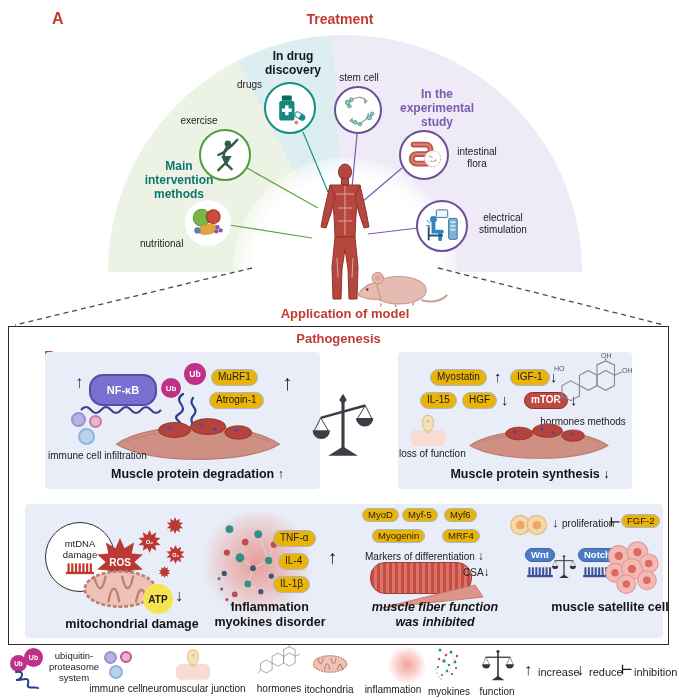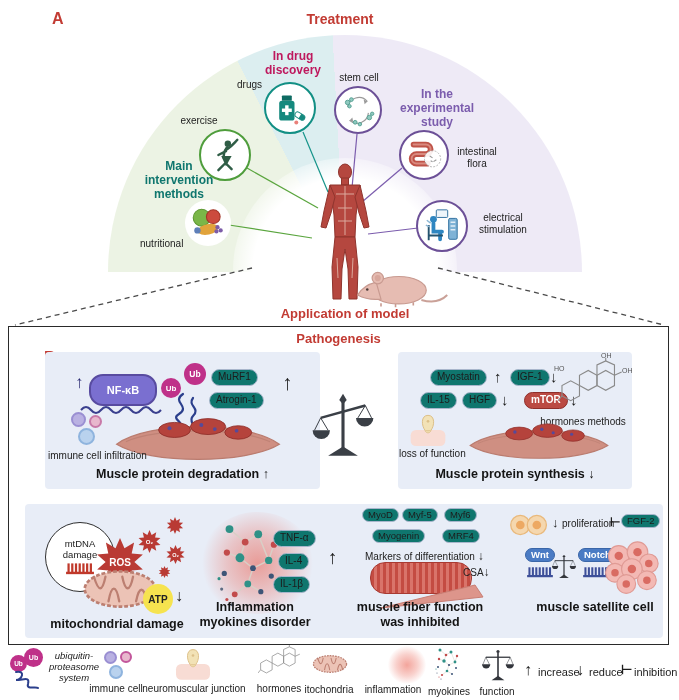--- a/index.html
+++ b/index.html
@@ -3,25 +3,25 @@
 <meta charset="utf-8">
 <style>
   html,body{margin:0;padding:0;background:#fff;font-family:"Liberation Sans",sans-serif;}
   #stage{position:relative;width:679px;height:700px;background:#fff;overflow:hidden;}
   .abs{position:absolute;}
   .red{color:#c23b33;font-weight:bold;}
   .gtitle{position:absolute;font-weight:bold;font-size:12px;text-align:center;line-height:1.15;}
   .lbl{position:absolute;font-size:10px;color:#222;line-height:1.15;}
   .ring{position:absolute;border-radius:50%;background:#fff;display:flex;align-items:center;justify-content:center;box-sizing:border-box;}
   .bbox{position:absolute;background:#e8edf7;border-radius:4px;}
-  .pill{position:absolute;background:#0f766e;border:1px solid #a9b6cc;border-radius:9px;padding:1px 6px;font-size:10px;color:#1c1c1c;white-space:nowrap;line-height:1.25;}
+  .pill{position:absolute;background:#eab308;border:1px solid #a9b6cc;border-radius:9px;padding:1px 6px;font-size:10px;color:#1c1c1c;white-space:nowrap;line-height:1.25;}
   .pill.sm{font-size:9.5px;padding:0px 5px;}
   .bluepill{background:#4a7bc4;color:#fff;border:1px solid #3a66a8;font-weight:bold;}
   .redpill{background:#bb4a43;color:#fff;border:1.5px solid #8f2e2a;font-weight:bold;}
-  .cap{position:absolute;font-weight:bold;font-size:12.5px;color:#141414;text-align:center;line-height:1.2;}
+  .cap{position:absolute;font-weight:bold;font-size:12.5px;color:#141414;text-align:center;line-height:1.2;padding-left:15px;}
   .arrow{position:absolute;font-weight:bold;color:#1d1d1d;line-height:1;}
   .circ{position:absolute;border-radius:50%;box-sizing:border-box;}
   .glow{background:radial-gradient(circle, rgba(233,90,74,0.55) 0%, rgba(233,90,74,0.28) 40%, rgba(233,90,74,0) 72%);}
   .ubc{position:absolute;border-radius:50%;background:#bf3189;color:#fff;font-weight:bold;display:flex;align-items:center;justify-content:center;}
   .fiberband{position:absolute;border-radius:15px;border:1px solid #a83a32;
     background:repeating-linear-gradient(90deg,#c44c42 0 3px,#d9746a 3px 6px);}
   .starwrap{position:absolute;display:flex;align-items:center;justify-content:center;color:#b93a34;}
   .starwrap svg{position:absolute;left:0;top:0;width:100%;height:100%;}
   .starwrap span{position:relative;color:#fff;font-weight:bold;}
 </style>
@@ -135,21 +135,21 @@
     <line x1="312" y1="238" x2="229" y2="225" stroke="#5aa53e" stroke-width="1.2"></line>
     <line x1="328" y1="192" x2="303" y2="132" stroke="#16948a" stroke-width="1.2"></line>
     <line x1="352" y1="188" x2="357" y2="134" stroke="#7b5cad" stroke-width="1.2"></line>
     <line x1="362" y1="202" x2="402" y2="168" stroke="#7b5cad" stroke-width="1.2"></line>
     <line x1="368" y1="234" x2="418" y2="228" stroke="#7b5cad" stroke-width="1.2"></line>
     <line x1="252" y1="268" x2="15" y2="325" stroke="#4a4a4a" stroke-width="1.3" stroke-dasharray="5,4"></line>
     <line x1="438" y1="268" x2="664" y2="325" stroke="#4a4a4a" stroke-width="1.3" stroke-dasharray="5,4"></line>
   </svg>
 
   <div class="gtitle" style="left:139px;top:160px;width:80px;color:#0f766e;">Main intervention methods</div>
-  <div class="gtitle" style="left:256px;top:50px;width:74px;color:#be185d;">In drug discovery</div>
+  <div class="gtitle" style="left:256px;top:50px;width:74px;color:#0f172a;">In drug discovery</div>
   <div class="gtitle" style="left:392px;top:88px;width:90px;color:#7b5cad;">In the experimental study</div>
 
   <div class="ring" style="left:199px;top:129px;width:52px;height:52px;border:2.5px solid #4f9d3c;">
     <svg viewBox="0 0 36 36" width="34" height="34">
       <circle cx="21" cy="6" r="3.4" fill="#2f5d46"></circle>
       <polygon points="14,19 25,19 19,30" fill="#2f5d46"></polygon>
       <path d="M20,10 C17,14 16,18 17,22 M20,12 C25,9 28,5 31,2 M19,14 L11,18 M18,27 L11,34 M19,27 L25,33" stroke="#2f5d46" stroke-width="2.6" fill="none" stroke-linecap="round"></path>
     </svg>
   </div>
   <div class="lbl" style="left:168px;top:115px;width:62px;text-align:center;">exercise</div>
@@ -384,21 +384,21 @@
     <div class="lbl" style="left:340px;top:46px;">
       <span>Markers of differentiation</span> <span style="font-weight:bold;font-size:12px;">↓</span>
     </div>
     <div class="fiberband" style="left:345px;top:58px;width:100px;height:30px;"></div>
     <svg class="abs" viewBox="0 0 110 28" style="left:352px;top:78px;width:110px;height:28px;">
       <polygon points="4,26 98,3 106,15" fill="#dd958b" stroke="#c97e74" stroke-width="1"></polygon>
     </svg>
     <div class="lbl" style="left:438px;top:62px;">
       <span>CSA</span><span style="font-weight:bold;font-size:12px;">↓</span>
     </div>
-    <div class="cap" style="left:325px;top:96px;width:140px;">
+    <div class="cap" style="left:325px;top:96px;width:140px;font-style:italic;">
       <div>muscle fiber function</div>
       <div>was inhibited</div>
     </div>
 
     <svg class="abs" viewBox="0 0 46 28" style="left:484px;top:8px;width:40px;height:26px;">
       <circle cx="13" cy="14" r="11" fill="#f5d7ae" stroke="#e9b97c" stroke-width="1.5"></circle>
       <circle cx="32" cy="14" r="11" fill="#f5d7ae" stroke="#e9b97c" stroke-width="1.5"></circle>
       <circle cx="13" cy="14" r="5" fill="#eda963"></circle>
         <circle cx="32" cy="14" r="5" fill="#eda963"></circle>
     </svg>
@@ -444,21 +444,21 @@
 
   <div class="ubc" style="left:10px;top:655px;width:17px;height:17px;font-size:6.5px;">
       <span>Ub</span>
     </div>
   <div class="ubc" style="left:24px;top:648px;width:19px;height:19px;font-size:7px;">
       <span>Ub</span>
     </div>
   <svg class="abs" viewBox="0 0 30 22" style="left:12px;top:668px;width:30px;height:22px;">
     <path d="M4,4 C14,2 10,12 4,12 C12,12 18,8 16,16 C14,22 24,18 26,20" stroke="#2b3f8c" stroke-width="2" fill="none" stroke-linecap="round"></path>
   </svg>
-  <div class="lbl" style="left:42px;top:651px;width:64px;text-align:center;font-size:9.5px;font-style:italic;">ubiquitin-proteasome system</div>
+  <div class="lbl" style="left:42px;top:651px;width:64px;text-align:center;font-size:9.5px;">ubiquitin-proteasome system</div>
 
   <div class="circ" style="left:104px;top:651px;width:13px;height:13px;background:#b9b1e2;border:2px solid #9a8fd2;"></div>
   <div class="circ" style="left:120px;top:651px;width:12px;height:12px;background:#e8b7cd;border:2px solid #c2569b;"></div>
   <div class="circ" style="left:109px;top:665px;width:14px;height:14px;background:#b9d2ee;border:2px solid #8fb4de;"></div>
   <div class="lbl" style="left:84px;top:683px;width:64px;text-align:center;">immune cell</div>
 
   <svg class="abs" style="left:172px;top:647px;width:42px;height:34px;">
       <use href="#sym-nmj"></use>
     </svg>
   <div class="lbl" style="left:142px;top:683px;width:104px;text-align:center;white-space:nowrap;">neuromuscular junction</div>

